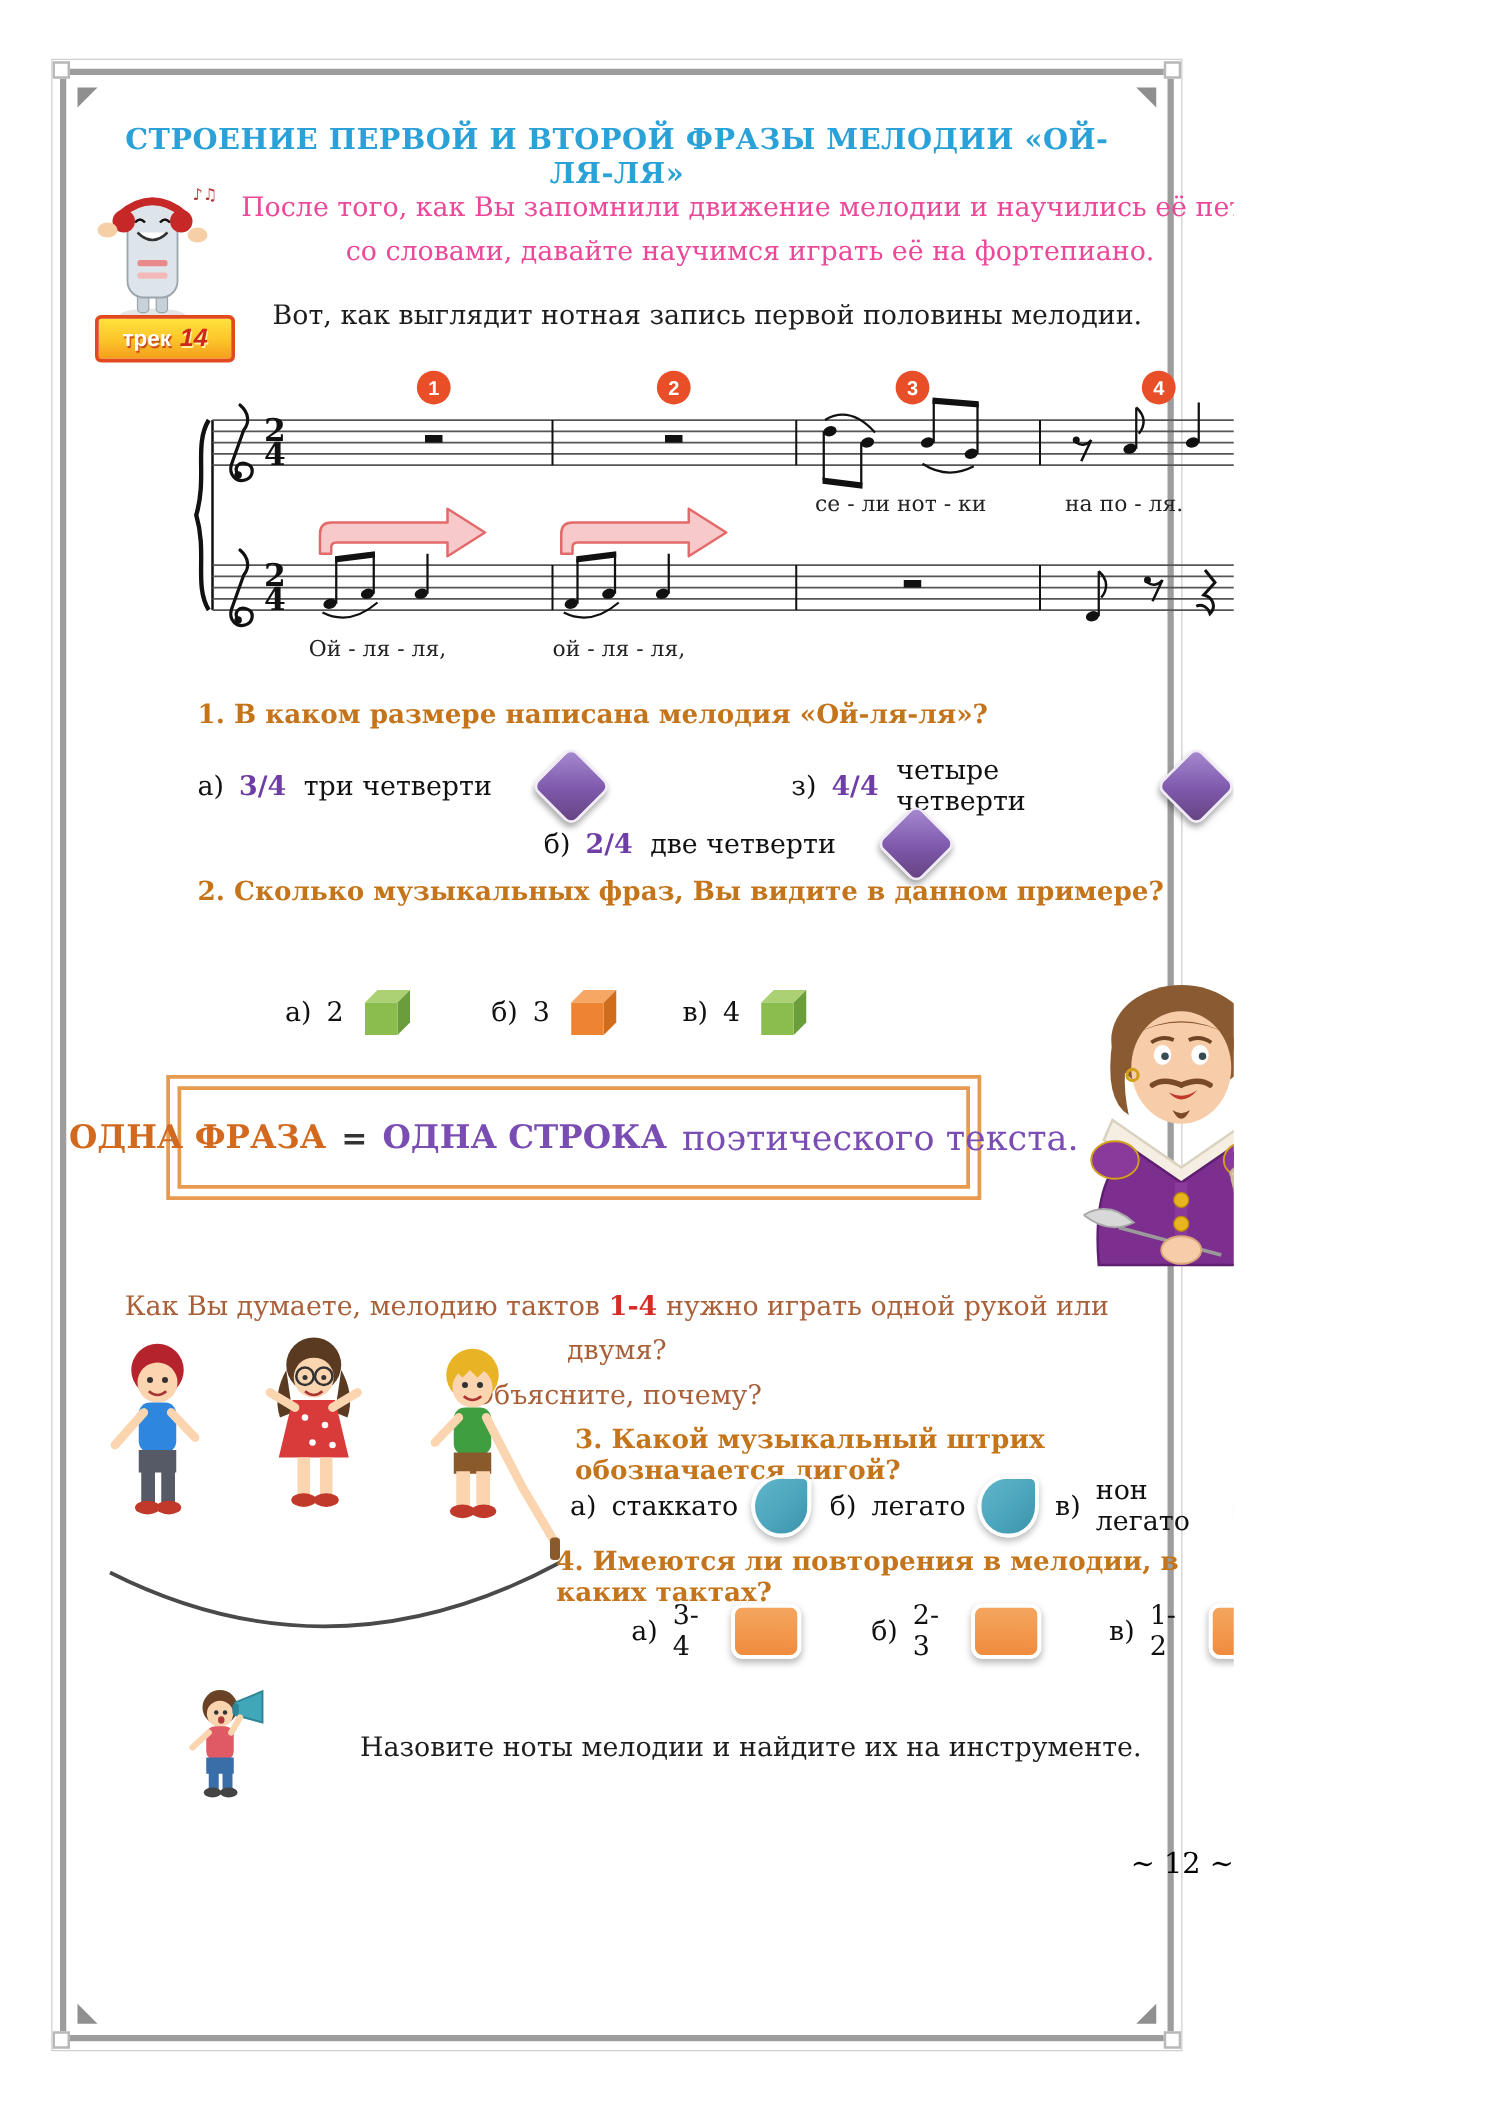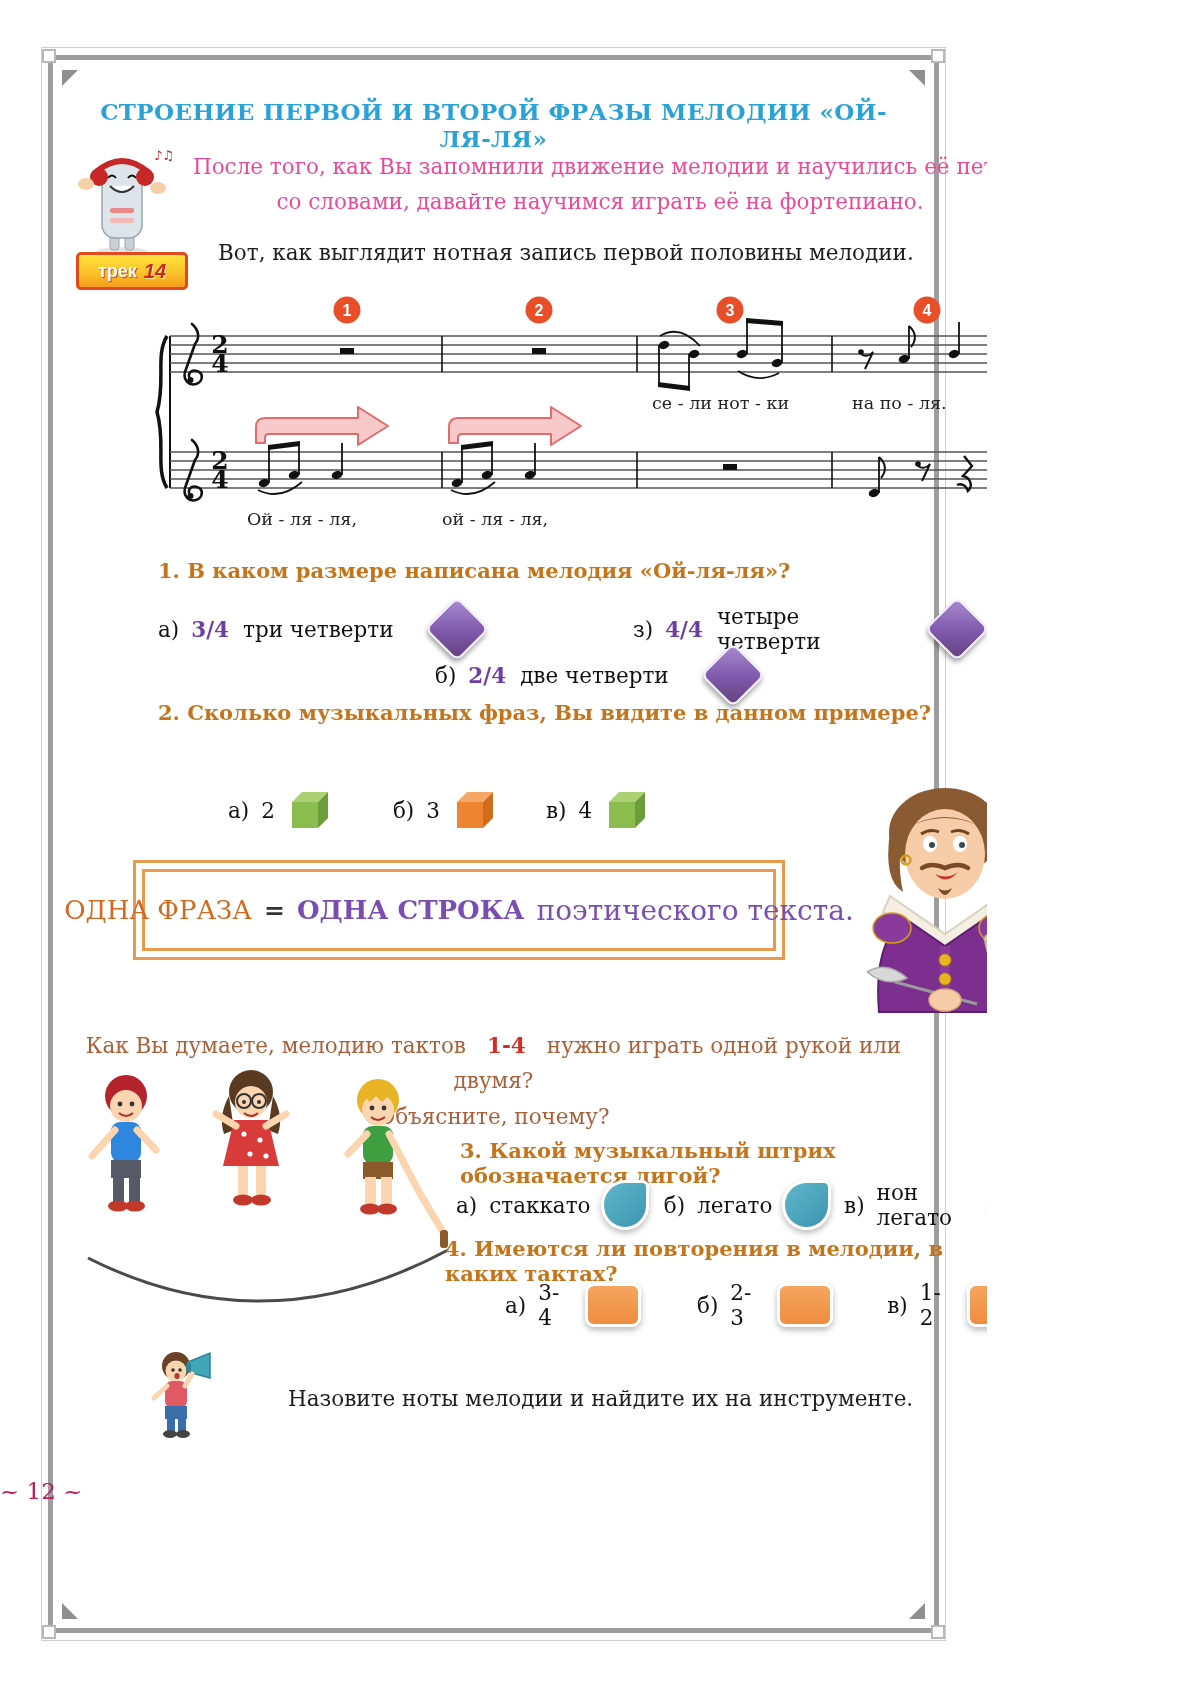--- a/index.html
+++ b/index.html
@@ -53,31 +53,31 @@
         border:3px solid #fff;border-radius:55% 16% 55% 55%;
         box-shadow:0 3px 6px rgba(0,0,0,.28);}
   .rbtn{width:56px;height:38px;margin-left:16px;cursor:pointer;
         background:linear-gradient(180deg,#f5a55f 0%,#ef8c3f 100%);
         border:3px solid #fff;border-radius:9px;box-shadow:0 3px 6px rgba(0,0,0,.28);}
 
   .phrase-box{position:absolute;left:133px;top:860px;width:652px;height:100px;
         border:3px solid #e89a4e;padding:6px;box-sizing:border-box;}
   .phrase-box-inner{width:100%;height:100%;border:3px solid #e89a4e;box-sizing:border-box;
         display:flex;align-items:center;justify-content:center;white-space:nowrap;}
-  .phrase-left{color:#d2691e;font-size:26px;font-weight:normal;}
+  .phrase-left{color:#d2691e;font-size:26px;font-weight:bold;}
   .phrase-eq{color:#333;font-size:25px;font-weight:bold;margin:0 12px;}
   .phrase-right{color:#7a4db3;font-size:26px;font-weight:bold;margin-right:12px;}
   .phrase-suffix{color:#7a4db3;font-size:28px;}
 
   .think{position:absolute;left:80px;right:80px;top:1028px;text-align:center;
          color:#a95f38;font-size:21.5px;line-height:1.65;}
-  .think .hl{color:#d62c26;font-weight:bold;margin:0 21px;}
+  .think .hl{color:#d62c26;font-weight:bold;margin:0 7px;}
 
   .footer-note{position:absolute;left:288px;top:1386px;font-size:21.5px;color:#1d1d1d;}
-  .page-num{position:absolute;left:0;right:0;top:1478px;text-align:left;font-size:23px;color:#be185d;}
+  .page-num{position:absolute;left:0;right:0;top:1478px;text-align:right;font-size:23px;color:#000000;}
 
   
   .sc-lyr{font-family:"DejaVu Serif",serif;font-size:17.5px;fill:#222;}
   .sc-num{font-family:"Liberation Sans",sans-serif;font-size:16px;font-weight:bold;fill:#fff;}
   .sc-time{font-family:"DejaVu Serif",serif;font-size:25px;font-weight:bold;fill:#111;}
   .stroke-mus{stroke:#111;fill:none;}
 </style>
 </head>
 <body>
 

